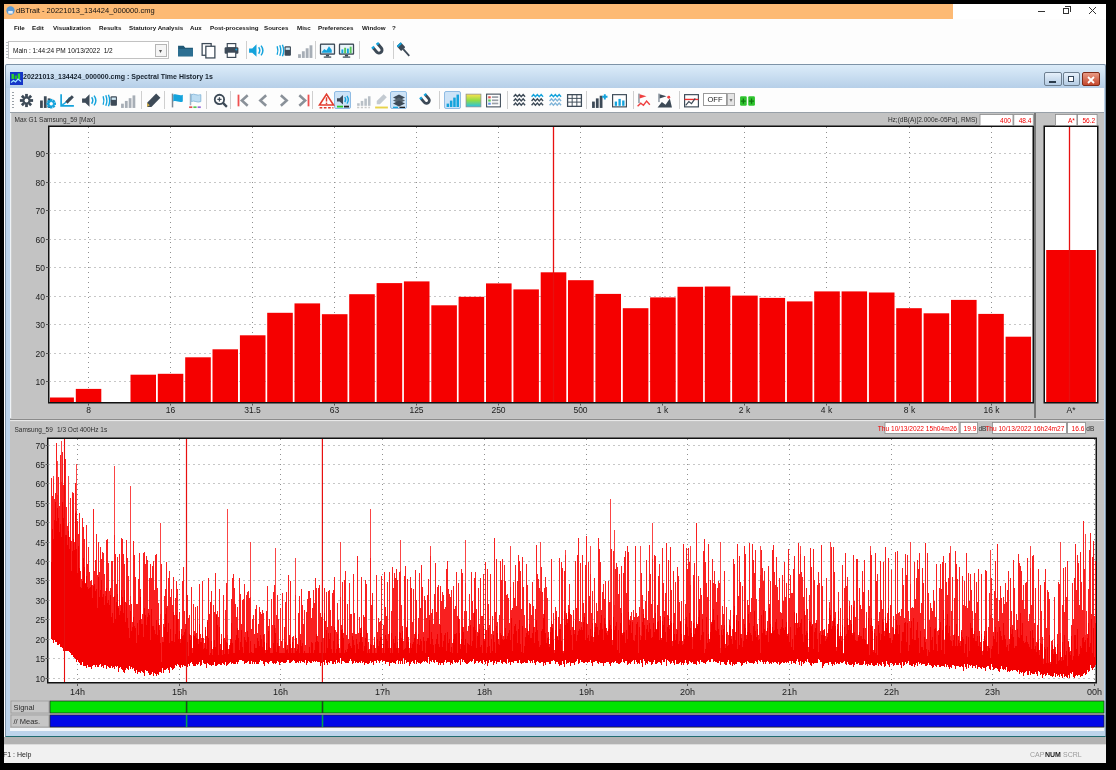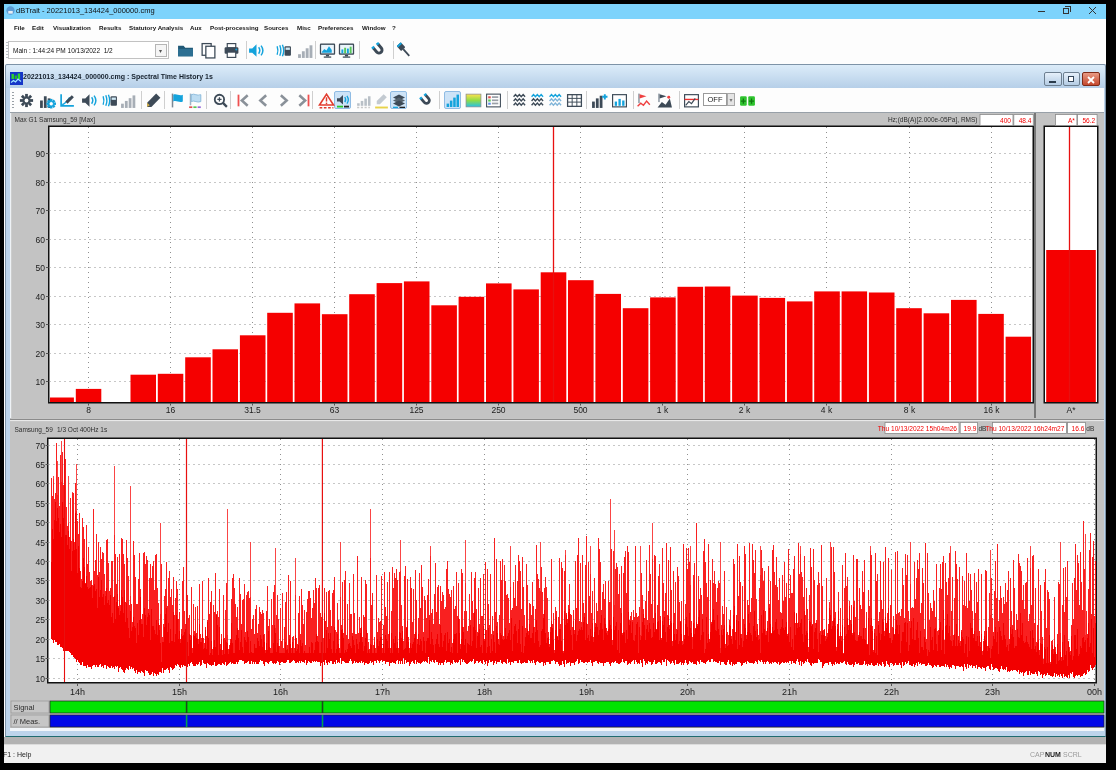--- a/index.html
+++ b/index.html
@@ -237,21 +237,21 @@
 <rect x="50" y="701" width="1054" height="12" fill="#00e400" stroke="#222" stroke-width="0.7"></rect>
 <rect x="185.8" y="701" width="1.6" height="12" fill="#1c4a1c"></rect>
 <rect x="321.7" y="701" width="1.6" height="12" fill="#1c4a1c"></rect>
 <rect x="11" y="715" width="38" height="12" fill="#c6c6c6" stroke="#9c9c9c" stroke-width="0.8"></rect>
 <text x="13.5" y="723.5" class="hdr" style="font-size:7.5px">// Meas.</text>
 <rect x="50" y="715" width="1054" height="12" fill="#0008e8" stroke="#222" stroke-width="0.7"></rect>
 <rect x="185.8" y="715" width="1.6" height="12" fill="#00a050"></rect>
 <rect x="321.7" y="715" width="1.6" height="12" fill="#00a050"></rect>
 <rect x="10" y="728" width="1094" height="3" fill="#f2f6fa"></rect>
 </svg>
-<div style="position:absolute;left:4px;top:4px;width:1102px;height:15px;background:#7dd3fc;font:7.5px 'Liberation Sans',sans-serif;color:#111">
+<div style="position:absolute;left:4px;top:4px;width:949px;height:15px;background:#fdba74;font:7.5px 'Liberation Sans',sans-serif;color:#111">
   <svg style="position:absolute;left:1.5px;top:2px" width="9" height="9" viewBox="0 0 10 10">
       <circle cx="5" cy="5" r="4.6" fill="#5b9bd5"></circle>
       <rect x="2.5" y="5.5" width="5" height="3" fill="#e8eef5"></rect>
     </svg>
   <span style="position:absolute;left:12px;top:2px;white-space:nowrap">dBTrait - 20221013_134424_000000.cmg</span>
   <div style="position:absolute;left:1034px;top:7px;width:7px;height:1.2px;background:#333"></div>
   <div style="position:absolute;left:1059px;top:3.5px;width:6px;height:6px;border:1px solid #333"></div>
   <div style="position:absolute;left:1061px;top:1.5px;width:6px;height:6px;border:1px solid #333;border-left:none;border-bottom:none"></div>
   <svg style="position:absolute;left:1084px;top:2px" width="9" height="9" viewBox="0 0 9 9">
       <path d="M1 1 L8 8 M8 1 L1 8" stroke="#333" stroke-width="1"></path>

